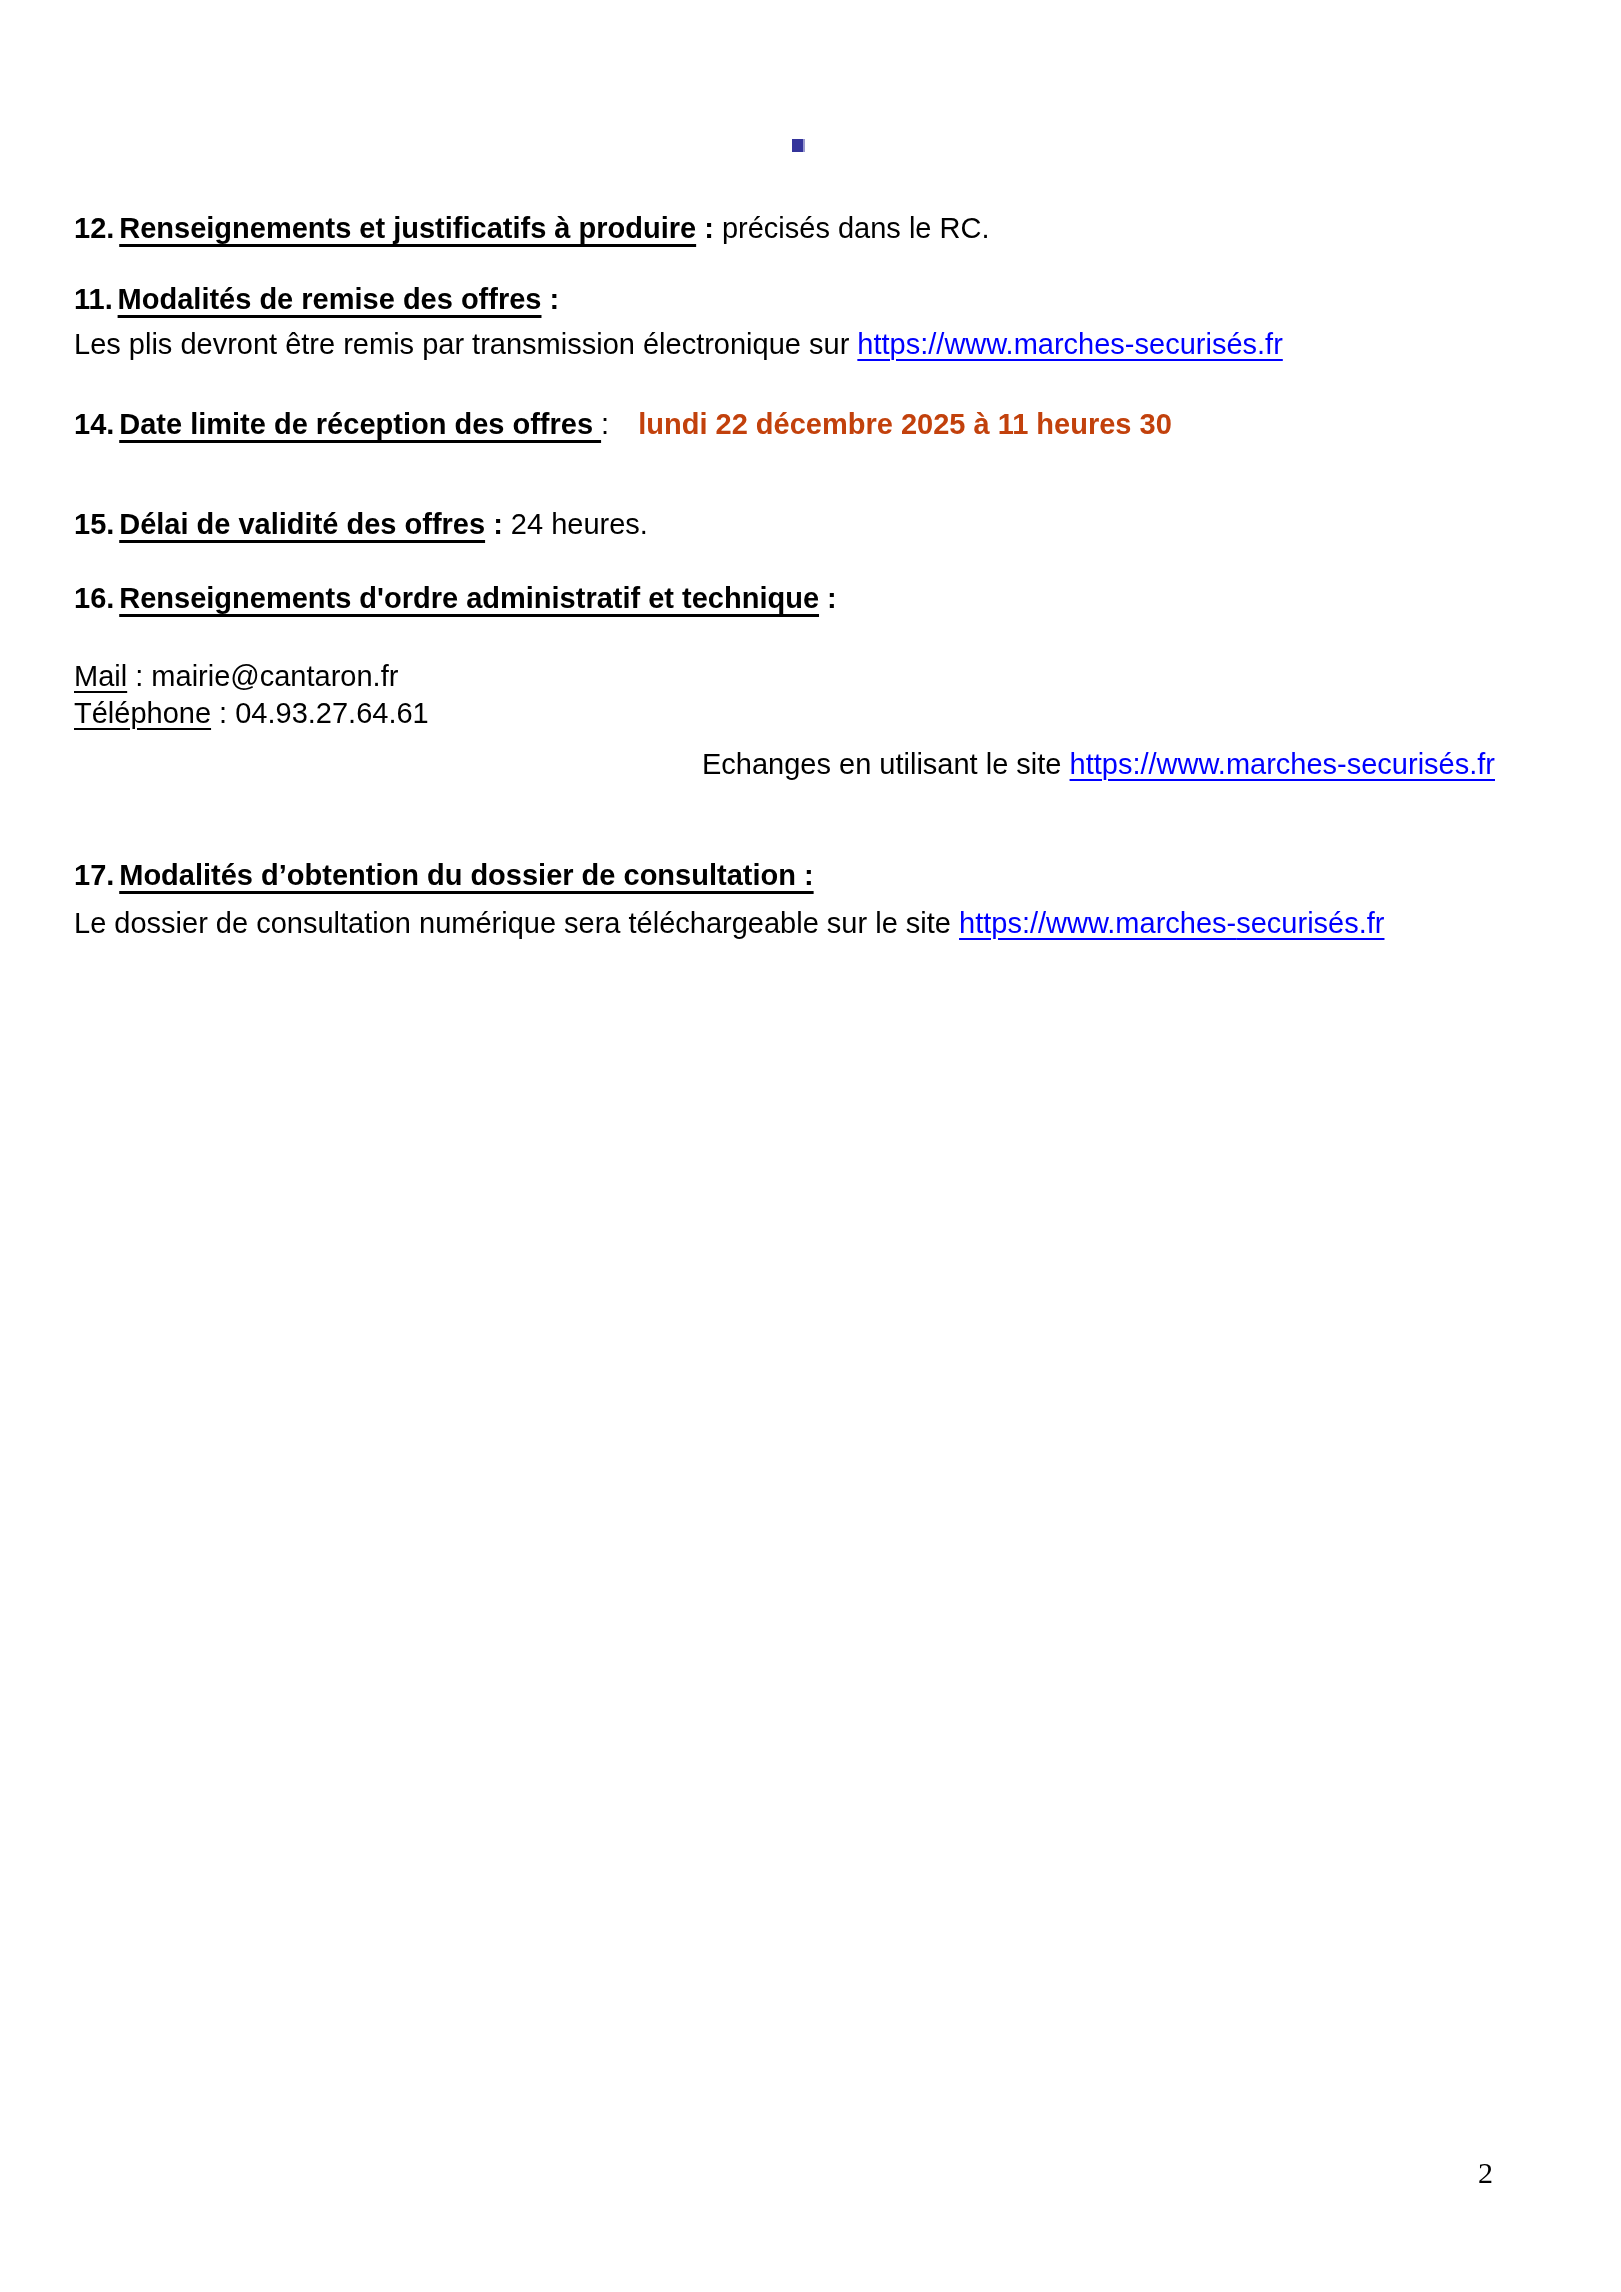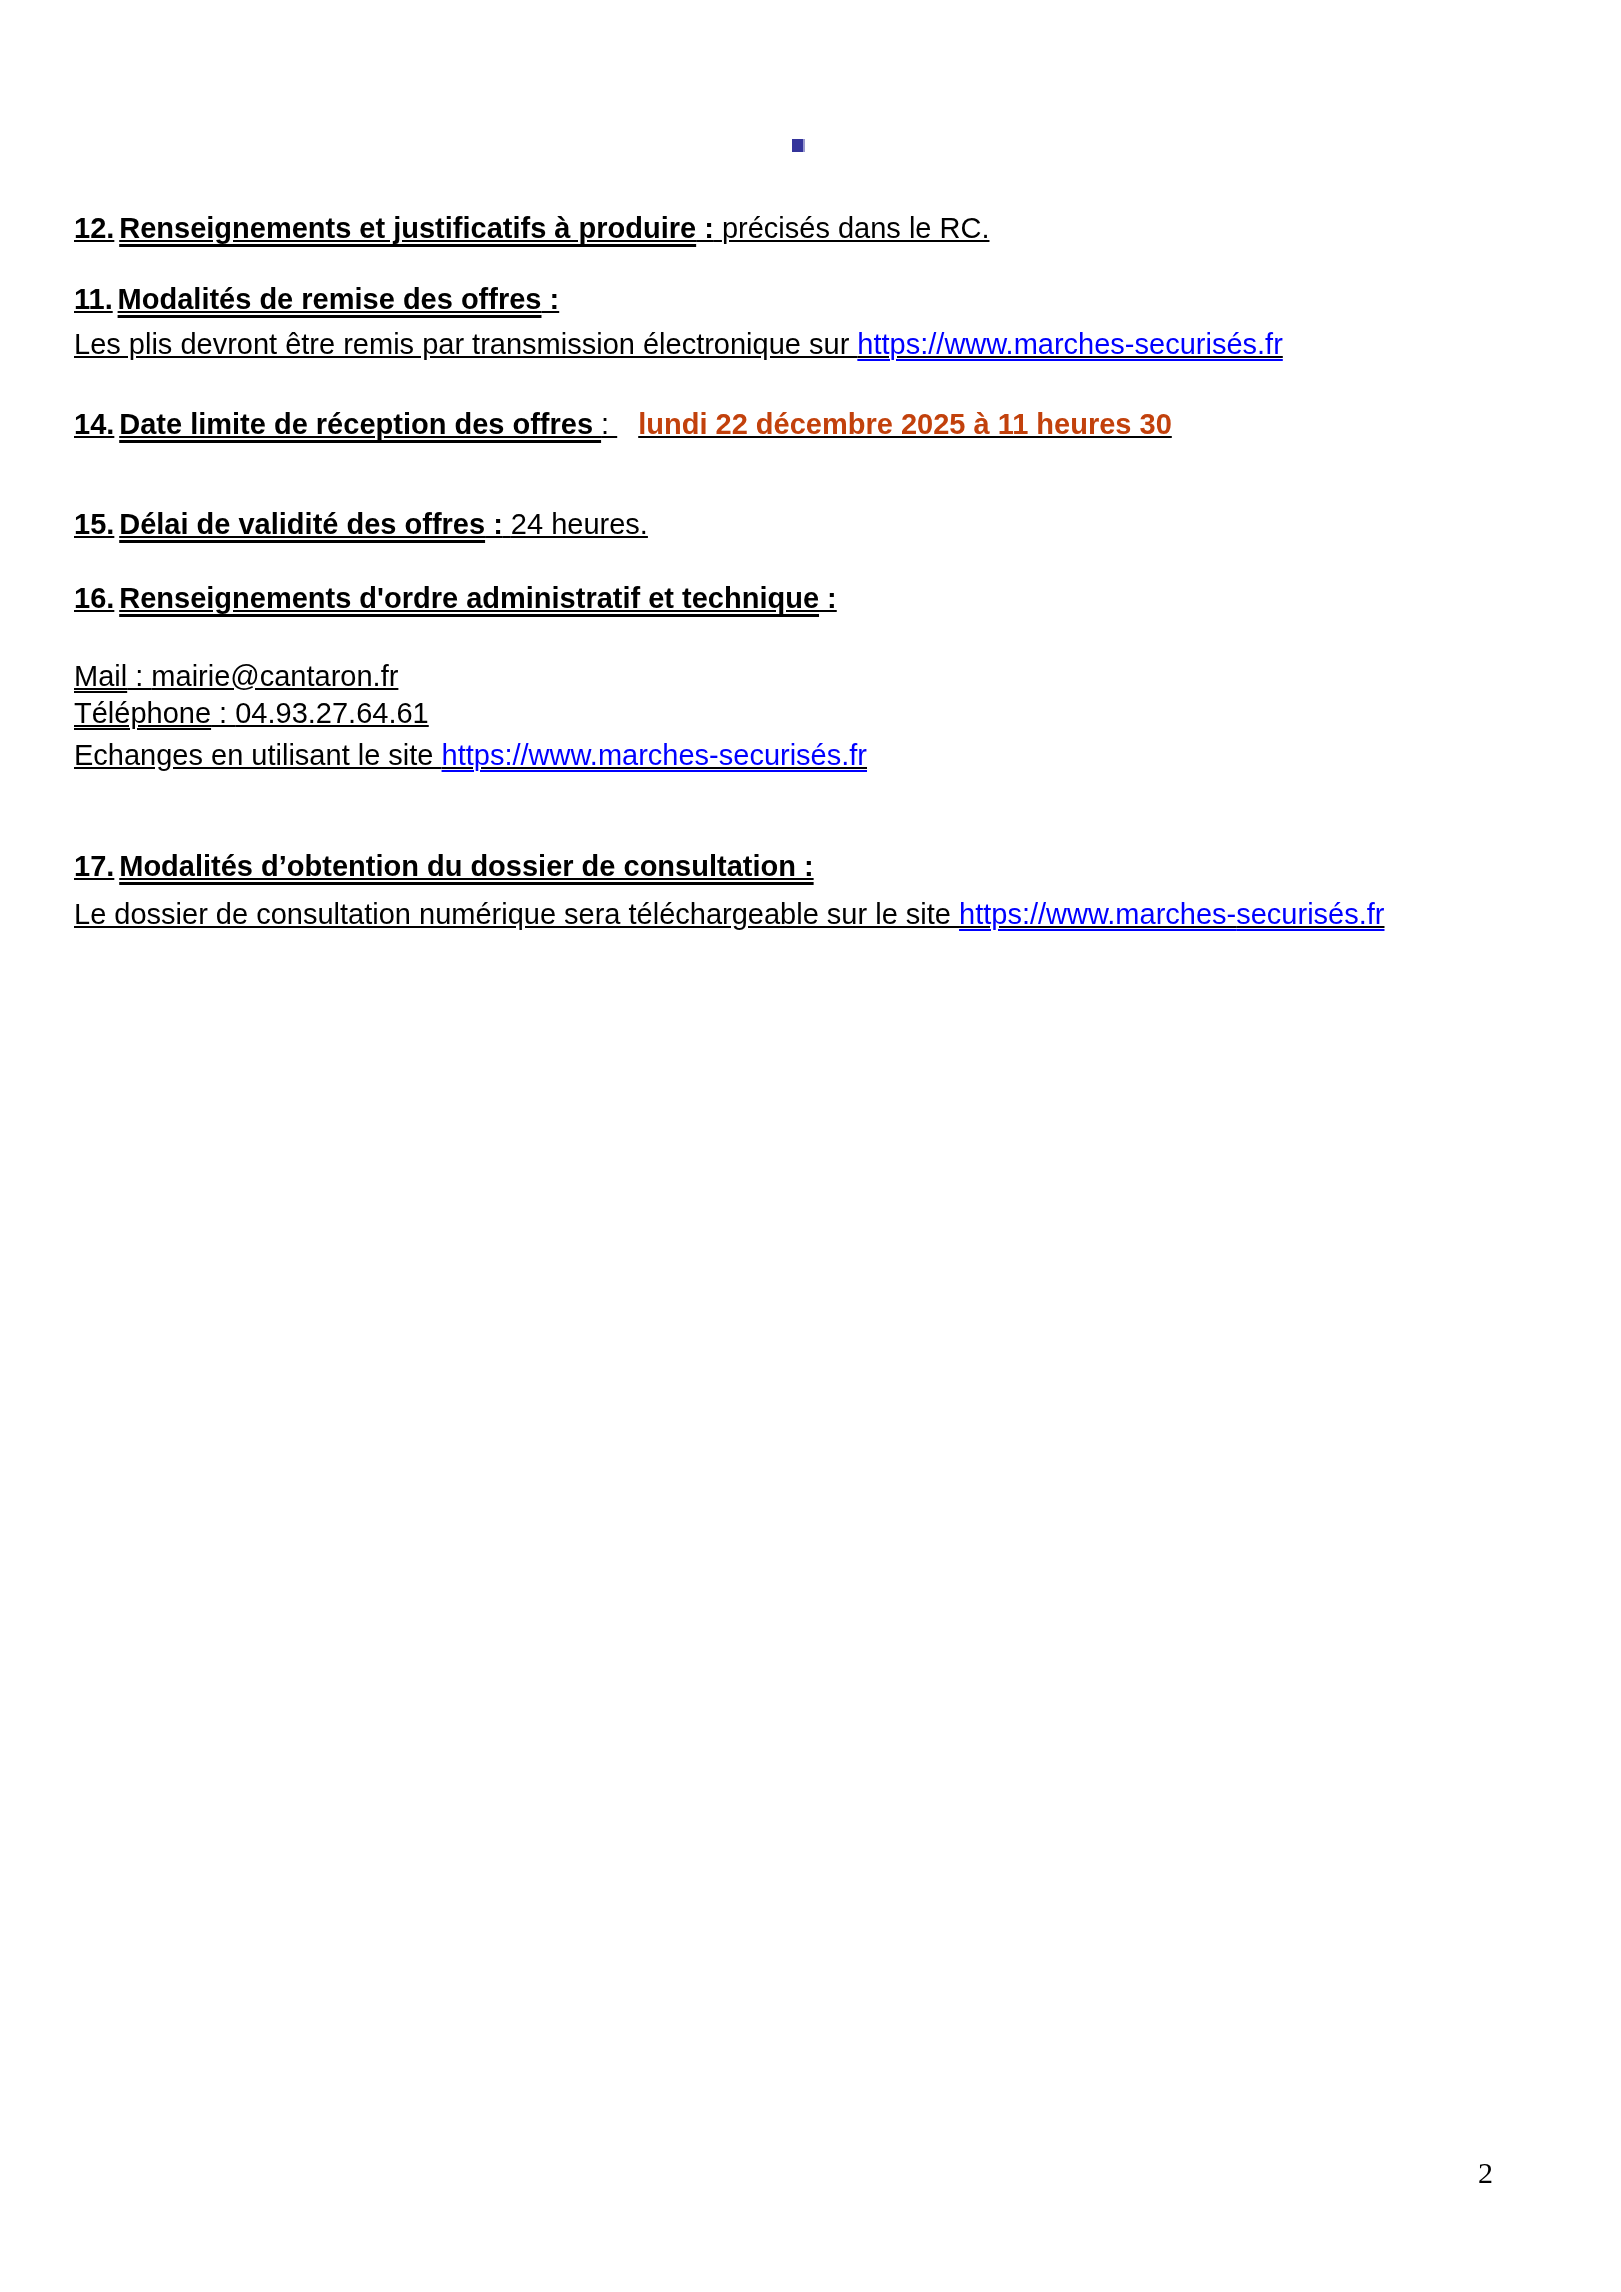--- a/index.html
+++ b/index.html
@@ -7,21 +7,20 @@
     position: relative;
     width: 1621px;
     height: 2293px;
     background: #ffffff;
     font-family: "Liberation Sans", sans-serif;
     font-size: 29px;
     color: #000000;
     box-sizing: border-box;
     padding: 211px 126px 0 74px;
     overflow: hidden;
-    text-decoration: underline;
   }
   .blue-square {
     position: absolute;
     left: 792px;
     top: 139px;
     width: 10.8px;
     height: 12.7px;
     background: #34349b;
     border-right: 2px solid #9a9ad0;
     box-sizing: content-box;
@@ -52,21 +51,21 @@
     text-decoration-thickness: 2px;
     text-underline-offset: 4.9px;
     cursor: pointer;
   }
   .mt-s13 { margin-top: 36px; }
   .mt-body13 { margin-top: 7.8px; }
   .mt-s14 { margin-top: 43px; }
   .mt-s15 { margin-top: 65px; }
   .mt-s16 { margin-top: 39px; }
   .mt-contact { margin-top: 42px; line-height: 37px; }
-  .mt-exchange { margin-top: 4px; line-height: 39px; }
+  .mt-exchange { margin-top: 13px; line-height: 39px; text-align: right; }
   .mt-s17 { margin-top: 74px; }
   .mt-body17 { margin-top: 9.8px; }
   .mt-s18 { margin-top: 24.5px; }
   .page-number {
     position: absolute;
     top: 2156px;
     right: 128px;
     font-family: "Liberation Serif", serif;
     font-size: 30px;
     color: #000000;

